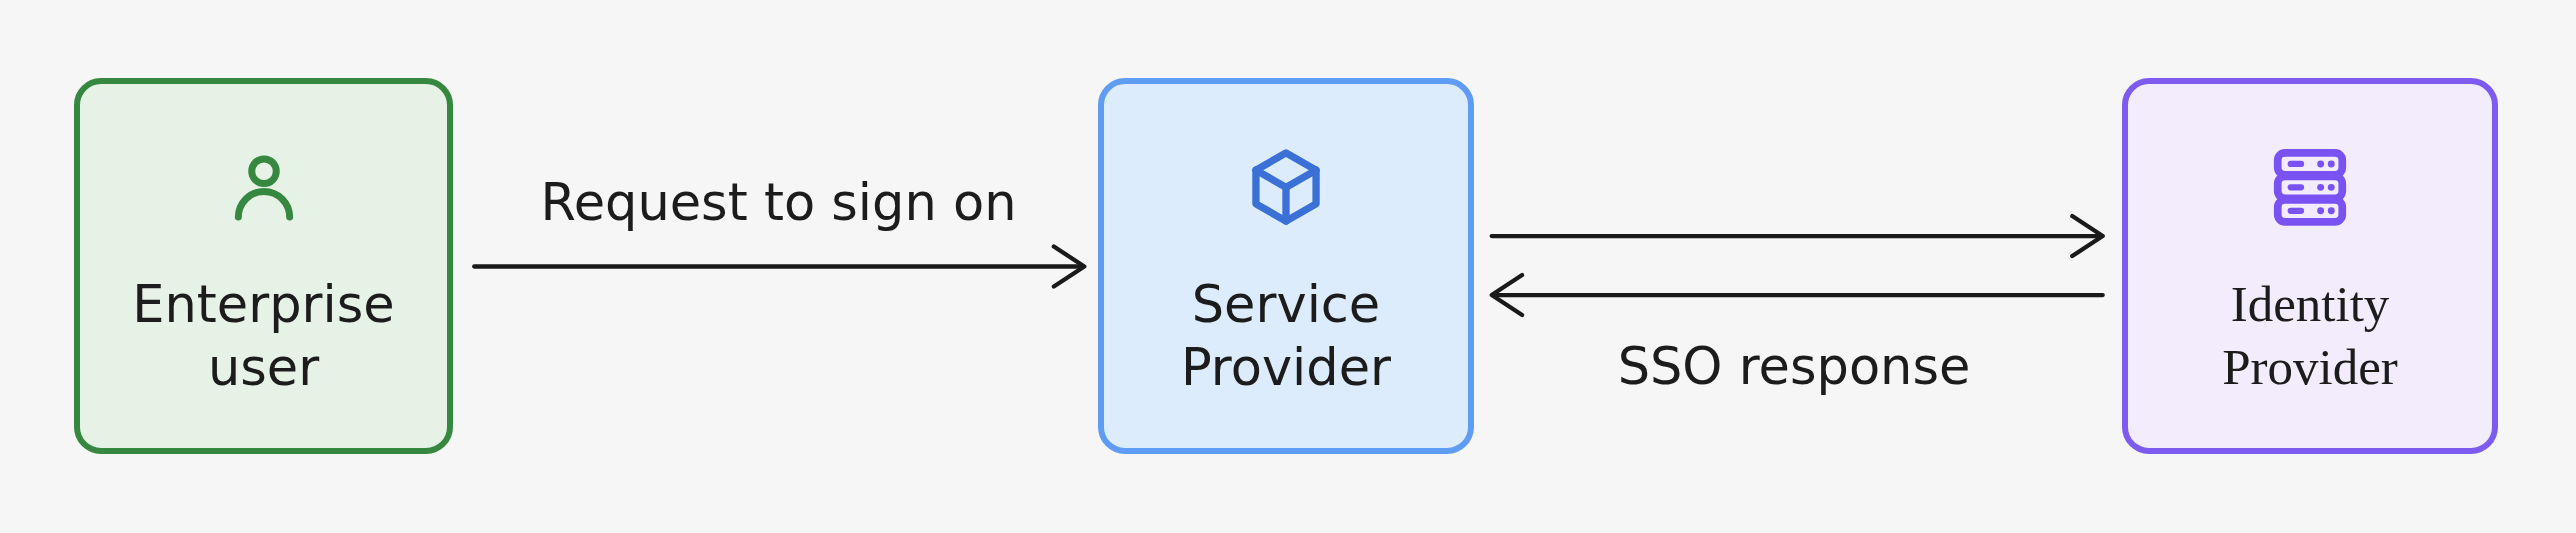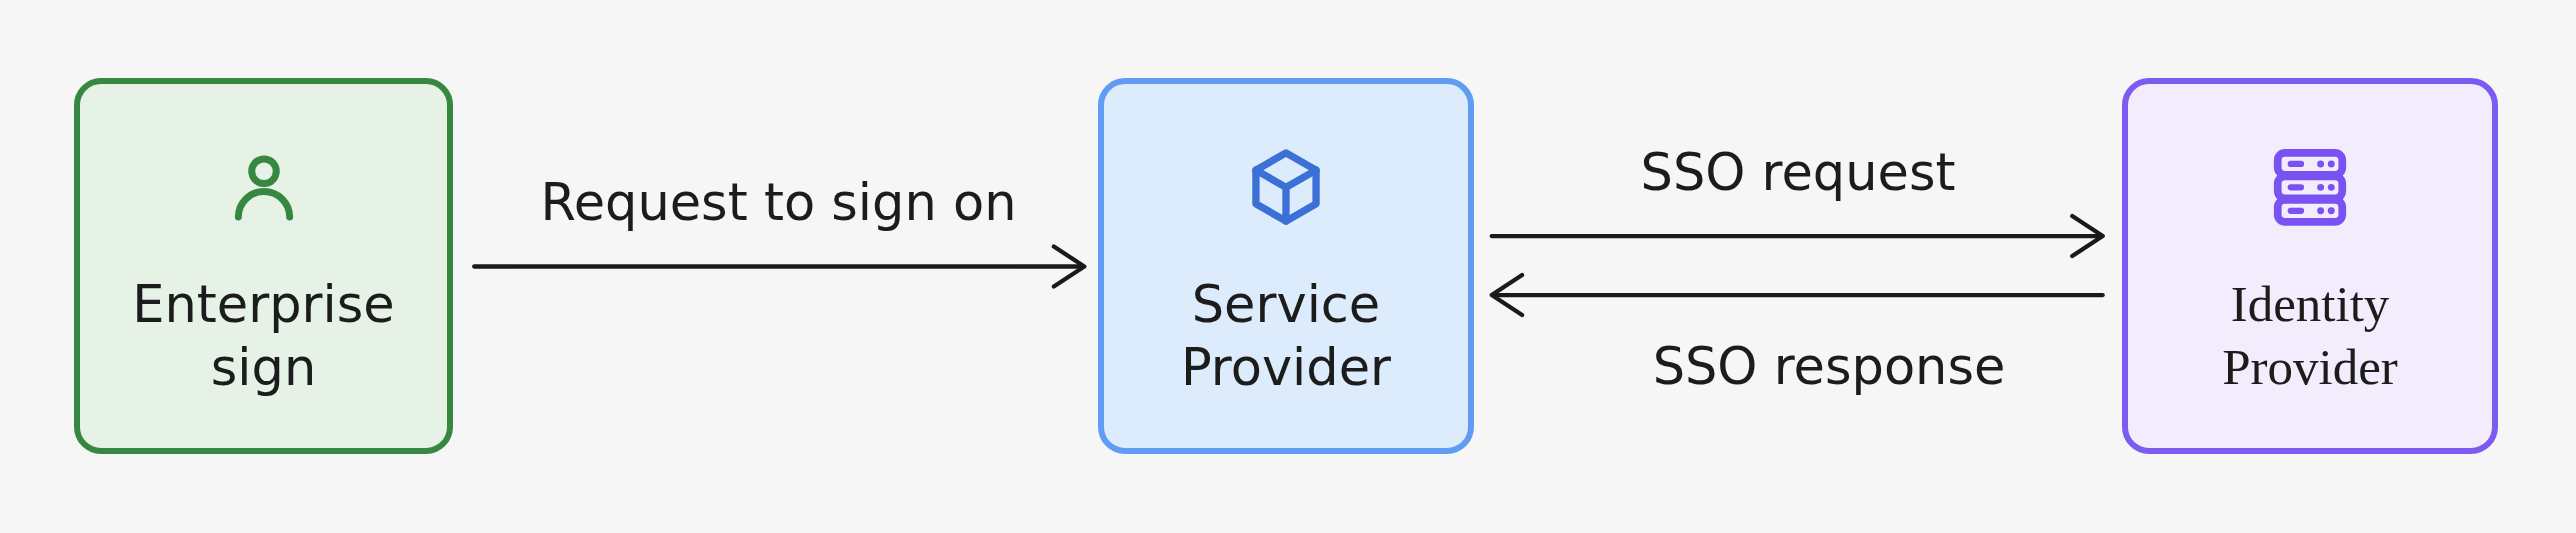--- a/index.html
+++ b/index.html
@@ -37,21 +37,21 @@
   .arrow{stroke:#1a1a1a;stroke-width:4.5;fill:none;stroke-linecap:round;stroke-linejoin:round;}
 
   
   .flow-label{
     position:absolute;text-align:center;
     font-size:51px;line-height:55px;font-weight:500;color:#1b1c1b;
     white-space:nowrap;
   }
   .flow-label-1{left:473px;width:611px;top:175px;}
   .flow-label-2{left:1492px;width:612px;top:145px;}
-  .flow-label-3{left:1523px;width:612px;top:339px;}
+  .flow-label-3{left:1488px;width:612px;top:339px;}
 </style>
 </head>
 <body>
 
 <div id="canvas">
 
   <svg id="arrow-layer" viewBox="0 0 2704 560" xmlns="http://www.w3.org/2000/svg">
     <g>
       <line class="arrow" x1="497" y1="280" x2="1134" y2="280"></line>
       <polyline class="arrow" points="1106,259 1138,280 1106,301"></polyline>
@@ -60,31 +60,30 @@
       <line class="arrow" x1="1566" y1="248" x2="2204" y2="248"></line>
       <polyline class="arrow" points="2176,227 2208,248 2176,269"></polyline>
     </g>
     <g>
       <line class="arrow" x1="2208" y1="310" x2="1570" y2="310"></line>
       <polyline class="arrow" points="1598,289 1566,310 1598,331"></polyline>
     </g>
   </svg>
 
   <div class="flow-label flow-label-1">Request to sign on</div>
-  <div class="flow-label flow-label-2">SSO request</div>
   <div class="flow-label flow-label-3">SSO response</div>
 
   <div class="node node-0" style="--border: #36873f; --fill: #e7f2e7; --icon: #36873f;">
     <span class="node-icon">
       <svg viewBox="0 0 24 24" fill="none" stroke="currentColor" stroke-width="1.9" stroke-linecap="round" stroke-linejoin="round">
         <circle cx="12" cy="7.7" r="3.35"></circle>
         <path d="M5 20.2a7 7 0 0 1 14 0"></path>
       </svg>
     </span>
-    <div class="node-label">Enterprise sign</div>
+    <div class="node-label">Enterprise user</div>
   </div>
 
   <div class="node node-1" style="--border: #5f9cf3; --fill: #ddecfc; --icon: #3b71d6;">
     <span class="node-icon">
       <svg viewBox="0 0 24 24" fill="none" stroke="currentColor" stroke-width="2" stroke-linecap="round" stroke-linejoin="round">
         <path d="M12 2.7 L20.2 7.4 V16.6 L12 21.3 L3.8 16.6 V7.4 Z"></path>
         <path d="M3.8 7.4 L12 12.1 L20.2 7.4"></path>
         <path d="M12 12.1 V21.3"></path>
       </svg>
     </span>

